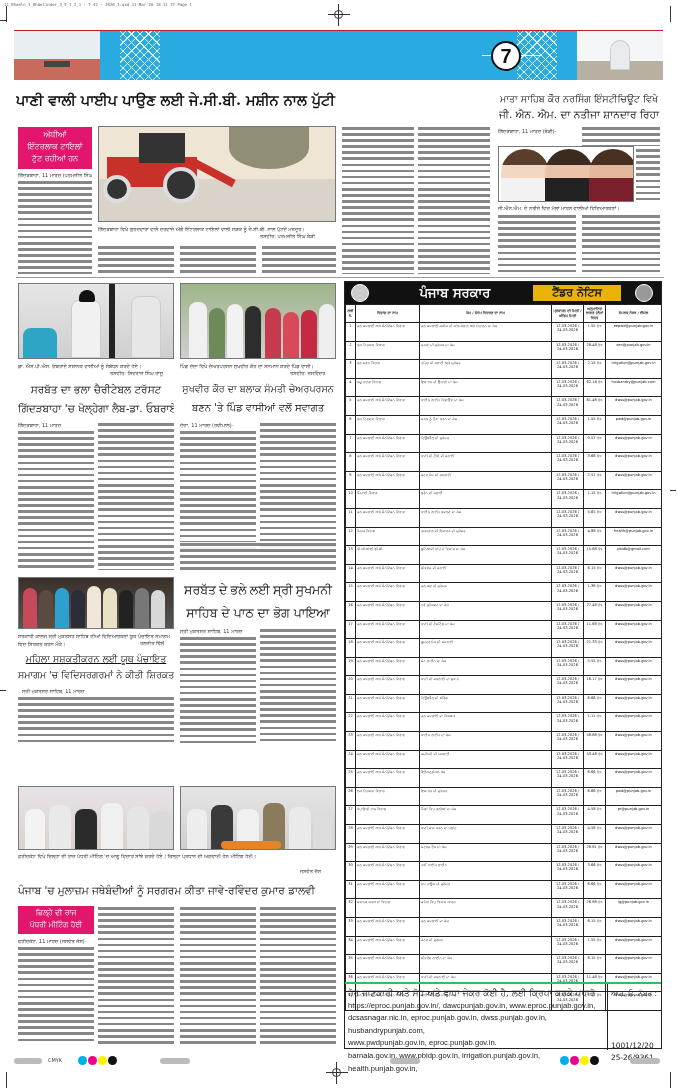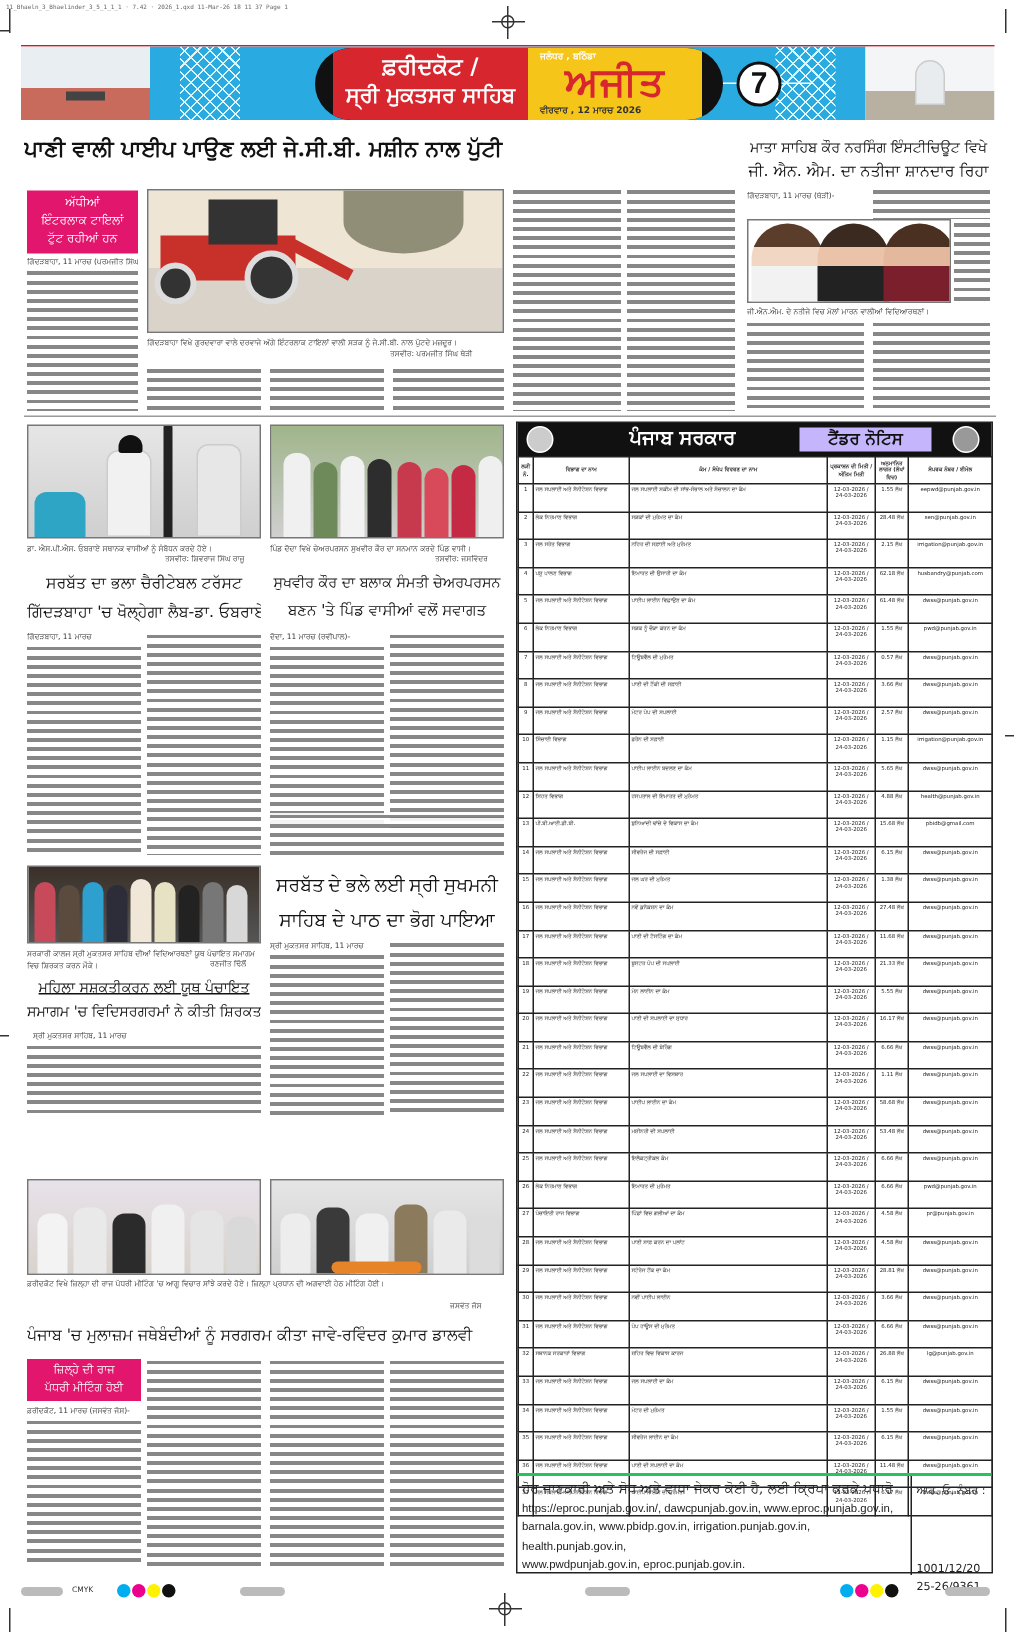--- a/index.html
+++ b/index.html
@@ -61,21 +61,21 @@
   .ph-people { background: linear-gradient(#e6e6e6, #cfcfcf); }
   .ph-people .fig { position: absolute; bottom: 0; border-radius: 8px 8px 0 0; }
   .ph-students { background: #fff; }
   .ph-students .girl { position: absolute; top: 2px; width: 48px; height: 52px; border-radius: 24px 24px 0 0; }
 
   
   .tender { position: absolute; left: 344px; top: 281px; width: 318px; height: 768px; border: 1px solid #222; background: #fff; }
   .tender-head { position: absolute; left: 0; top: 0; width: 316px; height: 22px; background: #111; }
   .tender-emblem { position: absolute; top: 2px; width: 18px; height: 18px; border-radius: 50%; background: #ccc; border: 1px solid #fff; }
   .tender-gov { position: absolute; left: 50px; top: 2px; width: 120px; color: #fff; font: bold 13px/18px "DejaVu Serif", serif; text-align: center; }
-  .tender-title { position: absolute; left: 188px; top: 3px; width: 88px; height: 16px; background: #c4b5fd; color: #111; font: bold 11px/16px "DejaVu Serif", serif; text-align: center; }
+  .tender-title { position: absolute; left: 188px; top: 3px; width: 88px; height: 16px; background: #eab308; color: #111; font: bold 11px/16px "DejaVu Serif", serif; text-align: center; }
   .tender-table { position: absolute; left: 0; top: 22px; width: 316px; border-collapse: collapse; table-layout: fixed; }
   .tender-table th, .tender-table td { border: 1px solid #222; font-size: 3.6px; line-height: 4.2px; padding: 1px; vertical-align: top; overflow: hidden; color: #222; }
   .tender-table th { height: 18px; font-weight: bold; text-align: center; vertical-align: middle; }
   .tender-table td { height: 18.6px; }
   .tender-table td.c { text-align: center; }
   .tender-foot { position: absolute; left: 0; top: 700px; width: 316px; height: 66px; border-top: 2px solid #22c55e; }
   .tender-foot .info { position: absolute; left: 3px; top: 3px; width: 256px; font-size: 7.6px; line-height: 12.6px; color: #222; font-family: "Liberation Sans Narrow", "Liberation Sans", sans-serif; }
   .tender-foot .info .lead { font-family: "DejaVu Serif", serif; font-size: 9px; }
   .tender-foot .ref { position: absolute; left: 262px; top: 0; width: 54px; height: 66px; border-left: 1px solid #222; padding: 4px 3px; font-size: 7.4px; line-height: 12px; color: #222; }
 
@@ -102,29 +102,20 @@
 <div class="cropline" style="left:670px; top:490px; width:6px; height:1px;"></div>
 <div class="cropline" style="left:0; top:690px; width:6px; height:1px;"></div>
 
 <div class="masthead">
   <div class="mh-photo left"></div>
   <div class="mh-band">
     <div class="diamonds d1"></div>
     <div class="diamonds d2"></div>
   </div>
   <div class="mh-line"></div>
-  <div class="mh-oval">
-    <div class="mh-red"></div>
-    <div class="mh-yellow"></div>
-    <div class="mh-edition l1">ਫ਼ਰੀਦਕੋਟ /</div>
-    <div class="mh-edition l2">ਸ੍ਰੀ ਮੁਕਤਸਰ ਸਾਹਿਬ</div>
-    <div class="mh-brand-tag">ਜਲੰਧਰ , ਬਠਿੰਡਾ</div>
-    <div class="mh-brand">ਅਜੀਤ</div>
-    <div class="mh-date">ਵੀਰਵਾਰ , 12 ਮਾਰਚ 2026</div>
-  </div>
   <div class="mh-page">7</div>
   <div class="mh-photo right"></div>
 </div>
 
 <div class="hl" style="left:16px; top:90px; width:322px; font-size:14.5px; line-height:20px;">ਪਾਣੀ ਵਾਲੀ ਪਾਈਪ ਪਾਉਣ ਲਈ ਜੇ.ਸੀ.ਬੀ. ਮਸ਼ੀਨ ਨਾਲ ਪੁੱਟੀ ਜਾ ਰਹੀ ਹੈ ਇੰਟਰਲਾਕ ਸੜਕ</div>
 
 <div class="pink-box" style="left:18px; top:127px; width:74px; height:42px; padding-top:2px;">
   <div style="font-size:8px; line-height:12px;">ਅੱਧੀਆਂ</div>
   <div style="font-size:8px; line-height:12px;">ਇੰਟਰਲਾਕ ਟਾਇਲਾਂ</div>
   <div style="font-size:8px; line-height:12px;">ਟੁੱਟ ਰਹੀਆਂ ਹਨ</div>
@@ -574,22 +565,23 @@
           <td class="c">12-03-2026 / 24-03-2026</td>
           <td class="c">6.17 ਲੱਖ</td>
           <td class="c">dwss@punjab.gov.in</td>
         </tr>
       </tbody>
   </table>
   <div class="tender-foot">
     <div class="info">
       <div class="lead">ਹੋਰ ਜਾਣਕਾਰੀ ਅਤੇ ਸੋਧ ਅਤੇ ਵਾਧਾ ਜੇਕਰ ਕੋਈ ਹੈ, ਲਈ ਕ੍ਰਿਪਾ ਕਰਕੇ ਪਧਾਰੋ</div>
       <div>https://eproc.punjab.gov.in/, dawcpunjab.gov.in, www.eproc.punjab.gov.in,</div>
+      <div>dcsasnagar.nic.in, eproc.punjab.gov.in, dwss.punjab.gov.in, husbandrypunjab.com,</div>
+      <div>www.pwdpunjab.gov.in, eproc.punjab.gov.in.</div>
       <div>barnala.gov.in, www.pbidp.gov.in, irrigation.punjab.gov.in, health.punjab.gov.in,</div>
-      <div>www.pwdpunjab.gov.in, eproc.punjab.gov.in.</div>
     </div>
     <div class="ref">
       <div>ਆਰ. ਓ. ਨੰਬਰ :</div>
       <div style="word-break:break-all;margin-top:40px;">1001/12/2025-26/9361</div>
     </div>
   </div>
 </div>
 
 <div class="footer">
   <div class="bar" style="left:14px; width:28px;"></div>

